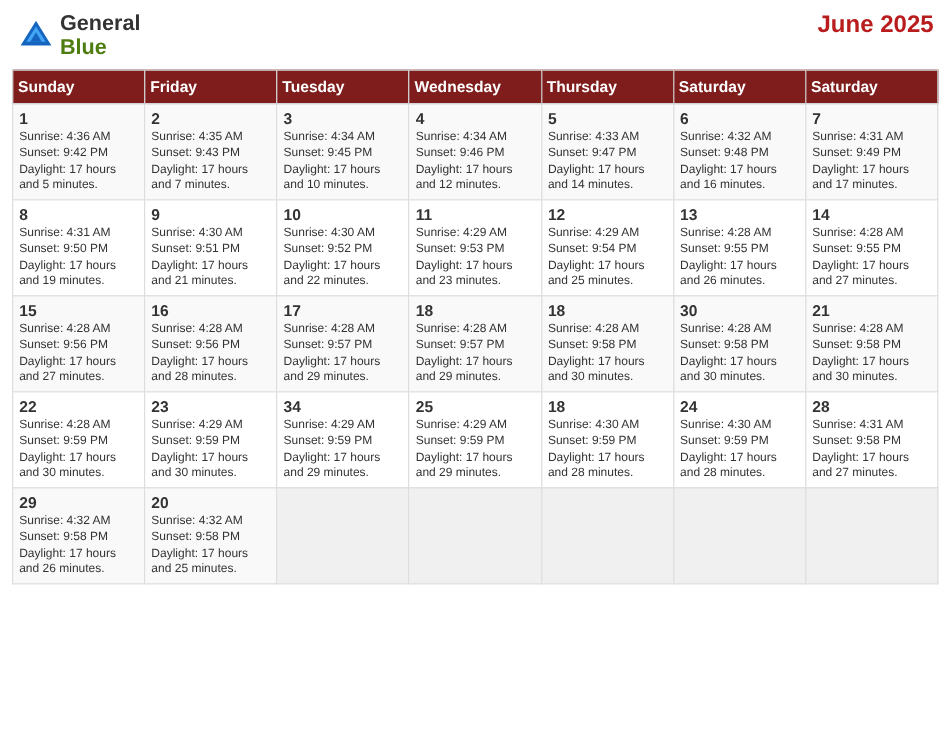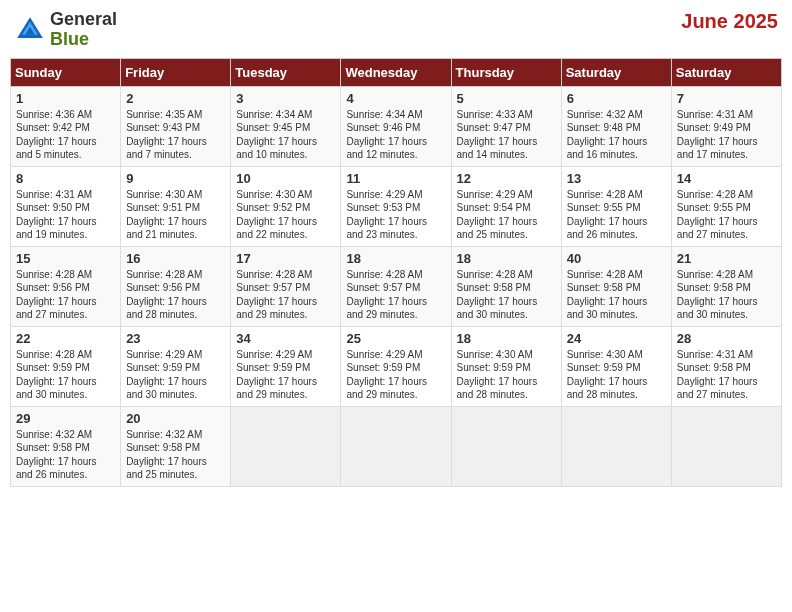--- a/index.html
+++ b/index.html
@@ -196,21 +196,21 @@
         </td>
         <td>
           <span class="day-num">18</span>
           <div class="cell-text">Sunrise: 4:28 AM<br>Sunset: 9:57 PM<br>Daylight: 17 hours<br>and 29 minutes.</div>
         </td>
         <td>
           <span class="day-num">18</span>
           <div class="cell-text">Sunrise: 4:28 AM<br>Sunset: 9:58 PM<br>Daylight: 17 hours<br>and 30 minutes.</div>
         </td>
         <td>
-          <span class="day-num">40</span>
+          <span class="day-num">30</span>
           <div class="cell-text">Sunrise: 4:28 AM<br>Sunset: 9:58 PM<br>Daylight: 17 hours<br>and 30 minutes.</div>
         </td>
         <td>
           <span class="day-num">21</span>
           <div class="cell-text">Sunrise: 4:28 AM<br>Sunset: 9:58 PM<br>Daylight: 17 hours<br>and 30 minutes.</div>
         </td>
       </tr>
       <tr>
         <td>
           <span class="day-num">22</span>

